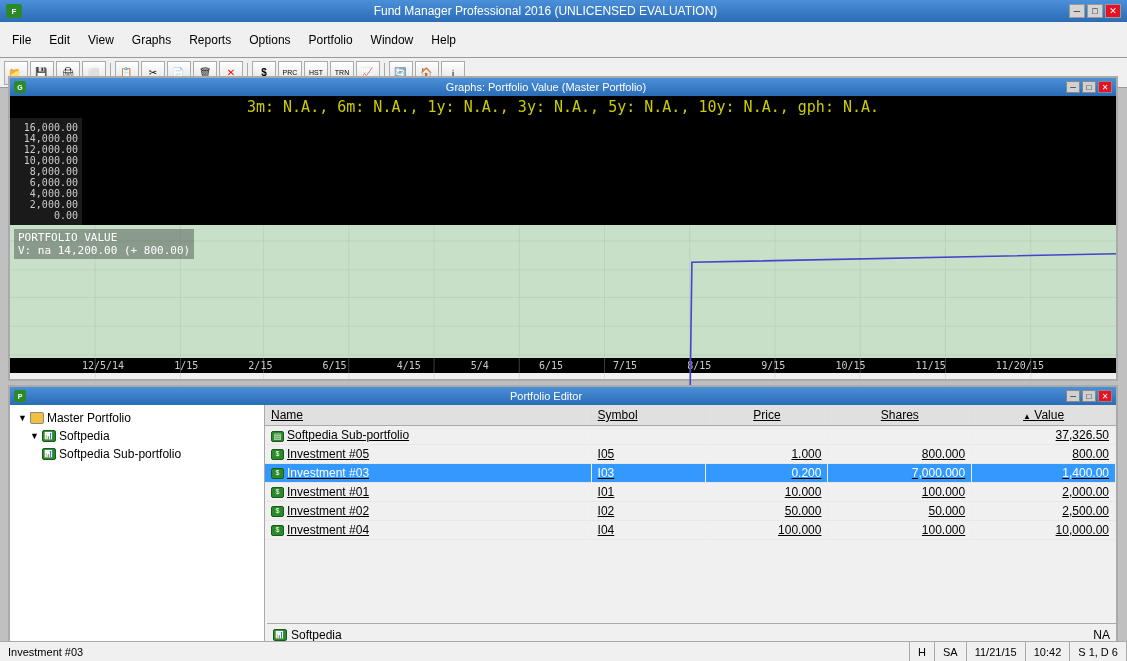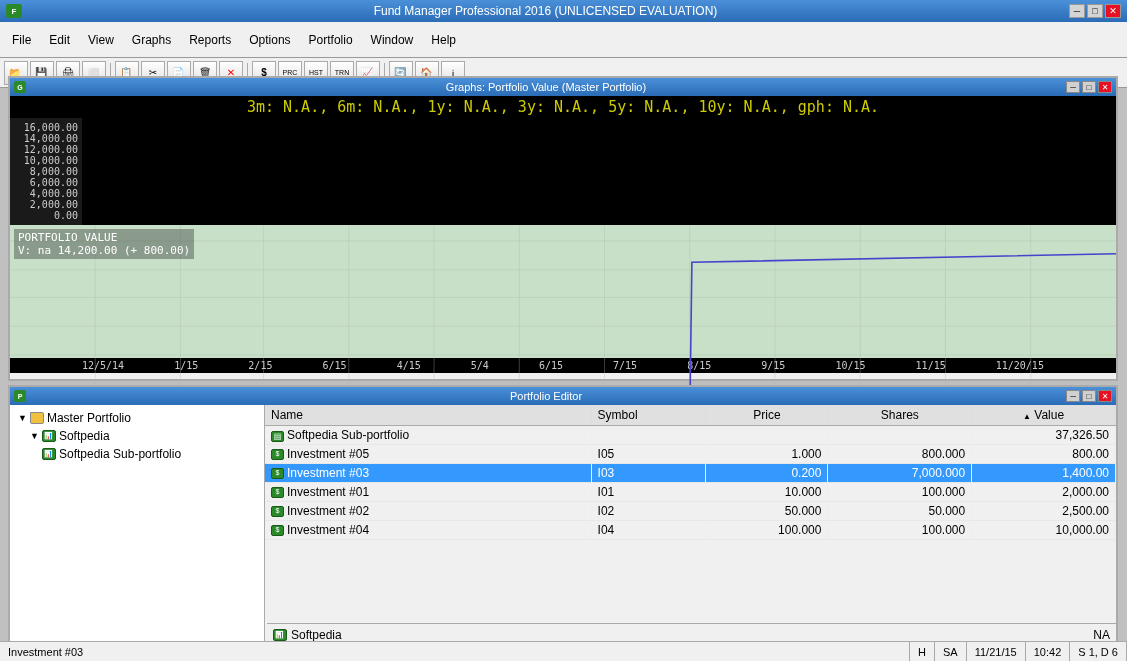--- a/index.html
+++ b/index.html
@@ -232,20 +232,21 @@
       border-radius: 2px;
       display: flex;
       align-items: center;
       justify-content: center;
       color: white;
       font-size: 7px;
     }
     .portfolio-table {
       flex: 1;
       overflow-y: auto;
+      text-decoration: underline;
     }
     table {
       width: 100%;
       border-collapse: collapse;
       font-size: 12px;
     }
     thead tr {
       background: #e0e0e0;
     }
     th {

